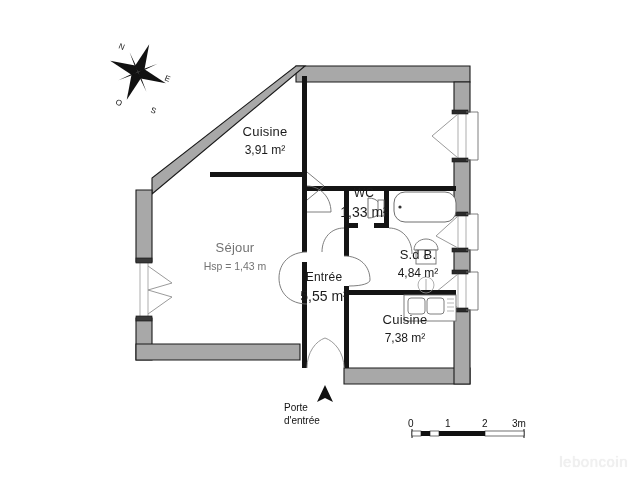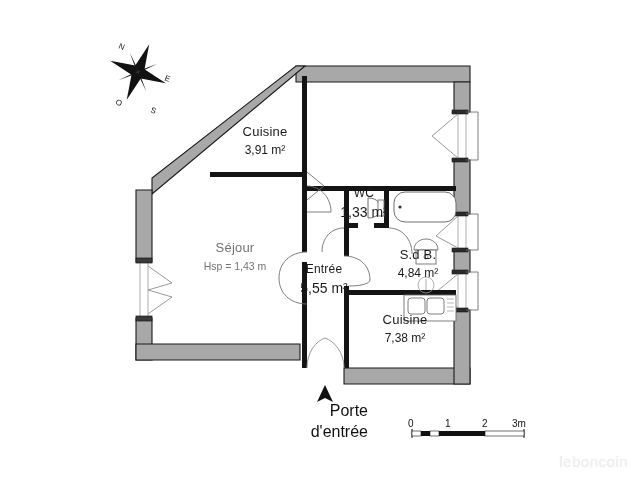--- a/index.html
+++ b/index.html
@@ -49,22 +49,22 @@
   }
   .muted .room-name,
   .muted .room-area,
   .muted .room-extra {
     color: #737373;
   }
   .small-name { font-size: 12px; }
   .tiny-area { font-size: 14px; }
   .entry-note {
     position: absolute;
-    text-align: right;
-    font-size: 16px;
+    text-align: left;
+    font-size: 10px;
     color: #111;
     line-height: 1.3;
     white-space: nowrap;
   }
   .compass-letter {
     font-size: 8px;
     fill: #111;
     font-family: "Liberation Sans", sans-serif;
   }
   .scale-text {
@@ -280,21 +280,21 @@
   <div class="room-label" style="left:336px; top:186px; width:56px;">
     <div class="room-name small-name">WC</div>
     <div class="room-area tiny-area">1,33 m²</div>
   </div>
 
   <div class="room-label" style="left:373px; top:239px; width:90px;margin-top:8px;">
     <div class="room-name">S.d B.</div>
     <div class="room-area">4,84 m²</div>
   </div>
 
-  <div class="room-label" style="left:285px; top:262px; width:78px;">
+  <div class="room-label" style="left:285px; top:270px; width:78px;">
     <div class="room-name small-name">Entrée</div>
     <div class="room-area tiny-area">5,55 m²</div>
   </div>
 
   <div class="room-label" style="left:357px; top:312px; width:96px;">
     <div class="room-name">Cuisine</div>
     <div class="room-area">7,38 m²</div>
   </div>
 
   <div class="entry-note" style="left:284px; top:401px; width:84px;">

